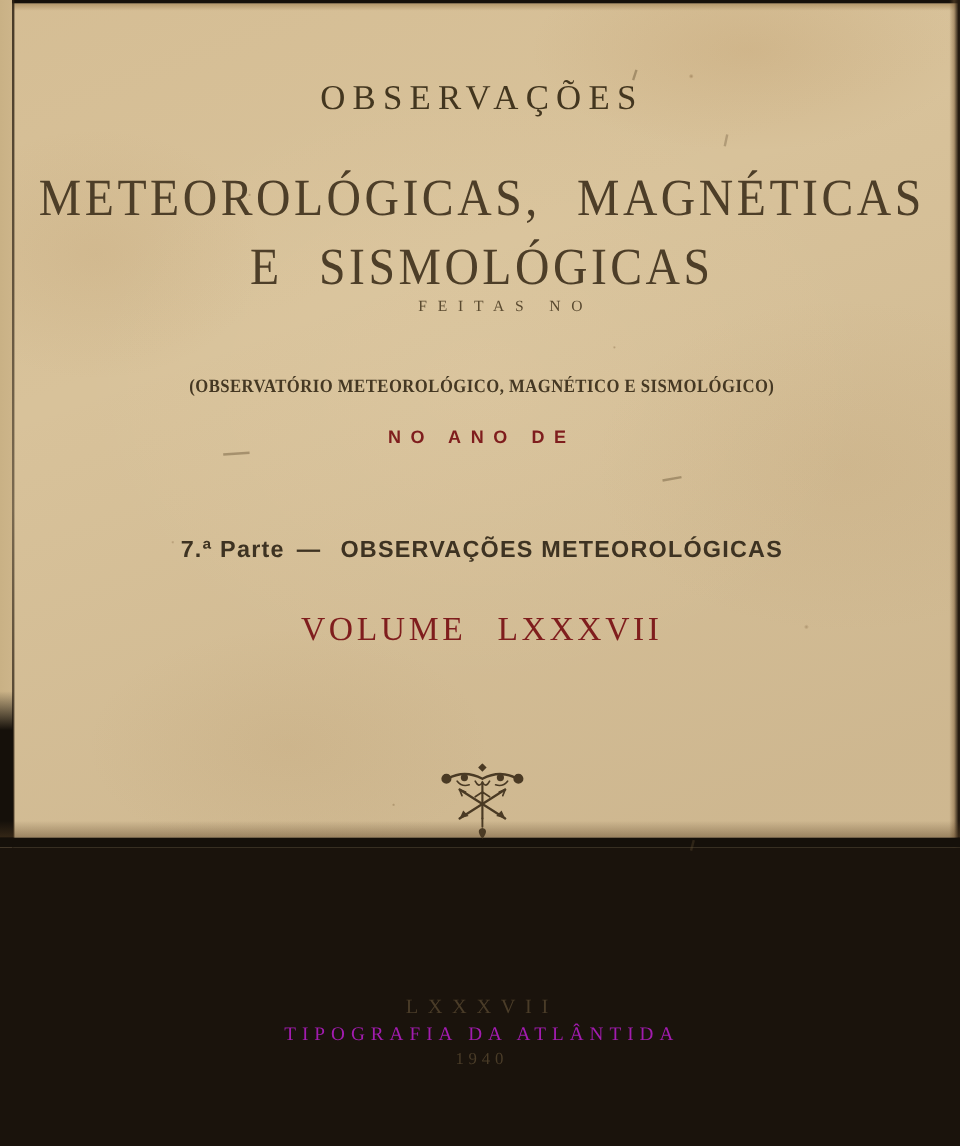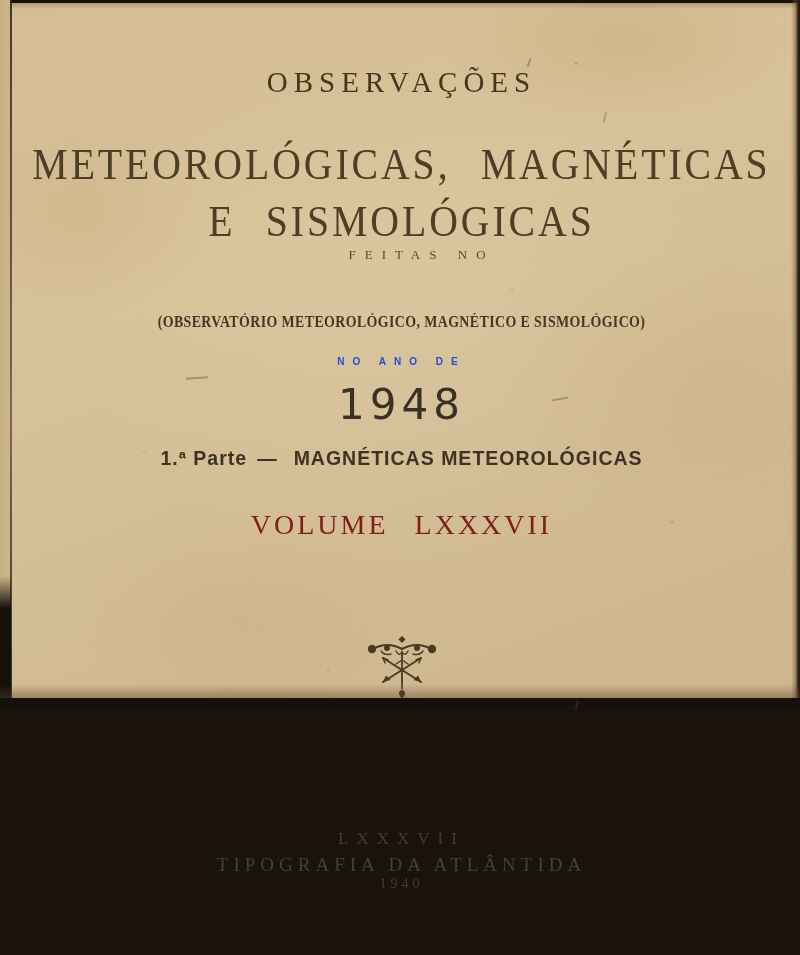--- a/index.html
+++ b/index.html
@@ -49,30 +49,30 @@
   .t-observacoes { top:66px;  font-size:29px; letter-spacing:6px; color:#43361f; }
   .t-main        { top:139px; font-size:41px; line-height:54px; letter-spacing:3px;
                    word-spacing:18px; color:#4d3e28; font-weight:normal;
                    transform:scale(.97,1.06); }
   .t-feitas      { top:247px; font-size:13px; letter-spacing:9px; color:#5a4a30;margin-left:40px; }
   .t-instituto   { top:279px; font-family:"Liberation Sans",sans-serif;
                    font-size:25px; letter-spacing:12px; color:#4b3c25; }
   .t-obs-sub     { top:314px; font-size:14.5px; font-weight:bold; letter-spacing:.4px;
                    color:#453823; transform:scale(.96,1.08); }
   .t-noanode     { top:356px; font-family:"Liberation Sans",sans-serif; font-weight:bold;
-                   font-size:10px; letter-spacing:8px; color:#1d4ed8; }
+                   font-size:15px; letter-spacing:8px; color:#7f1d1d; }
   .t-1948        { top:380px; font-family:"DejaVu Sans",sans-serif;
                    font-size:42px; letter-spacing:5px; color:#3a3126; }
   .t-parte       { top:447px; font-family:"Liberation Sans",sans-serif; font-weight:bold;
                    font-size:19.5px; letter-spacing:1px; color:#3e3322; }
   .t-parte .gap  { display:inline-block; width:10px; }
   .t-parte .bigngap { display:inline-block; width:16px; }
   .t-volume      { top:509px; font-size:28px; letter-spacing:3px; word-spacing:16px; color:#7f1d1d; }
   .t-coimbra     { top:829px; font-size:17px; letter-spacing:8px; color:#4a3c28; }
-  .t-tipografia  { top:854px; font-size:19px; letter-spacing:5px; color:#404040; }
+  .t-tipografia  { top:854px; font-size:16px; letter-spacing:5px; color:#a21caf; }
   .t-1949        { top:876px; font-size:14px; letter-spacing:4px; color:#4a3c28; }
 
   .ornament-wrap { position:absolute; top:636px; left:12px; right:9px; text-align:center; }
   .ornament-wrap svg { display:inline-block; }
 
   
   .artifact { position:absolute; background:#6b5638; opacity:.45; }
   .a1 { top:377px; left:186px; width:22px; height:2px; transform:rotate(-4deg); }
   .a2 { top:398px; left:552px; width:16px; height:2px; transform:rotate(-10deg); }
   .a3 { top:58px;  left:528px; width:2px;  height:9px; transform:rotate(18deg); }
@@ -102,24 +102,23 @@
     <div>E SISMOLÓGICAS</div>
   </div>
 
   <div class="tb t-feitas">FEITAS NO</div>
 
 
   <div class="tb t-obs-sub">(OBSERVATÓRIO METEOROLÓGICO, MAGNÉTICO E SISMOLÓGICO)</div>
 
   <div class="tb t-noanode">NO ANO DE</div>
 
-  <div class="tb t-1948">1948</div>
 
   <div class="tb t-parte">
-    <span>1.ª Parte</span><span class="gap"></span><span>—</span><span class="bigngap"></span><span>MAGNÉTICAS  METEOROLÓGICAS</span>
+    <span>7.ª Parte</span><span class="gap"></span><span>—</span><span class="bigngap"></span><span>OBSERVAÇÕES  METEOROLÓGICAS</span>
   </div>
 
   <div class="tb t-volume">VOLUME LXXXVII</div>
 
   <div class="ornament-wrap">
     <svg width="74" height="66" viewBox="0 0 74 66" fill="none" aria-hidden="true">
       <g stroke="#4a3a24" stroke-width="2" stroke-linecap="round" fill="#4a3a24">
 
         <path d="M8 13 Q22 5 37 13 Q52 5 66 13" fill="none"></path>
         <circle cx="7" cy="13" r="3.2"></circle>

